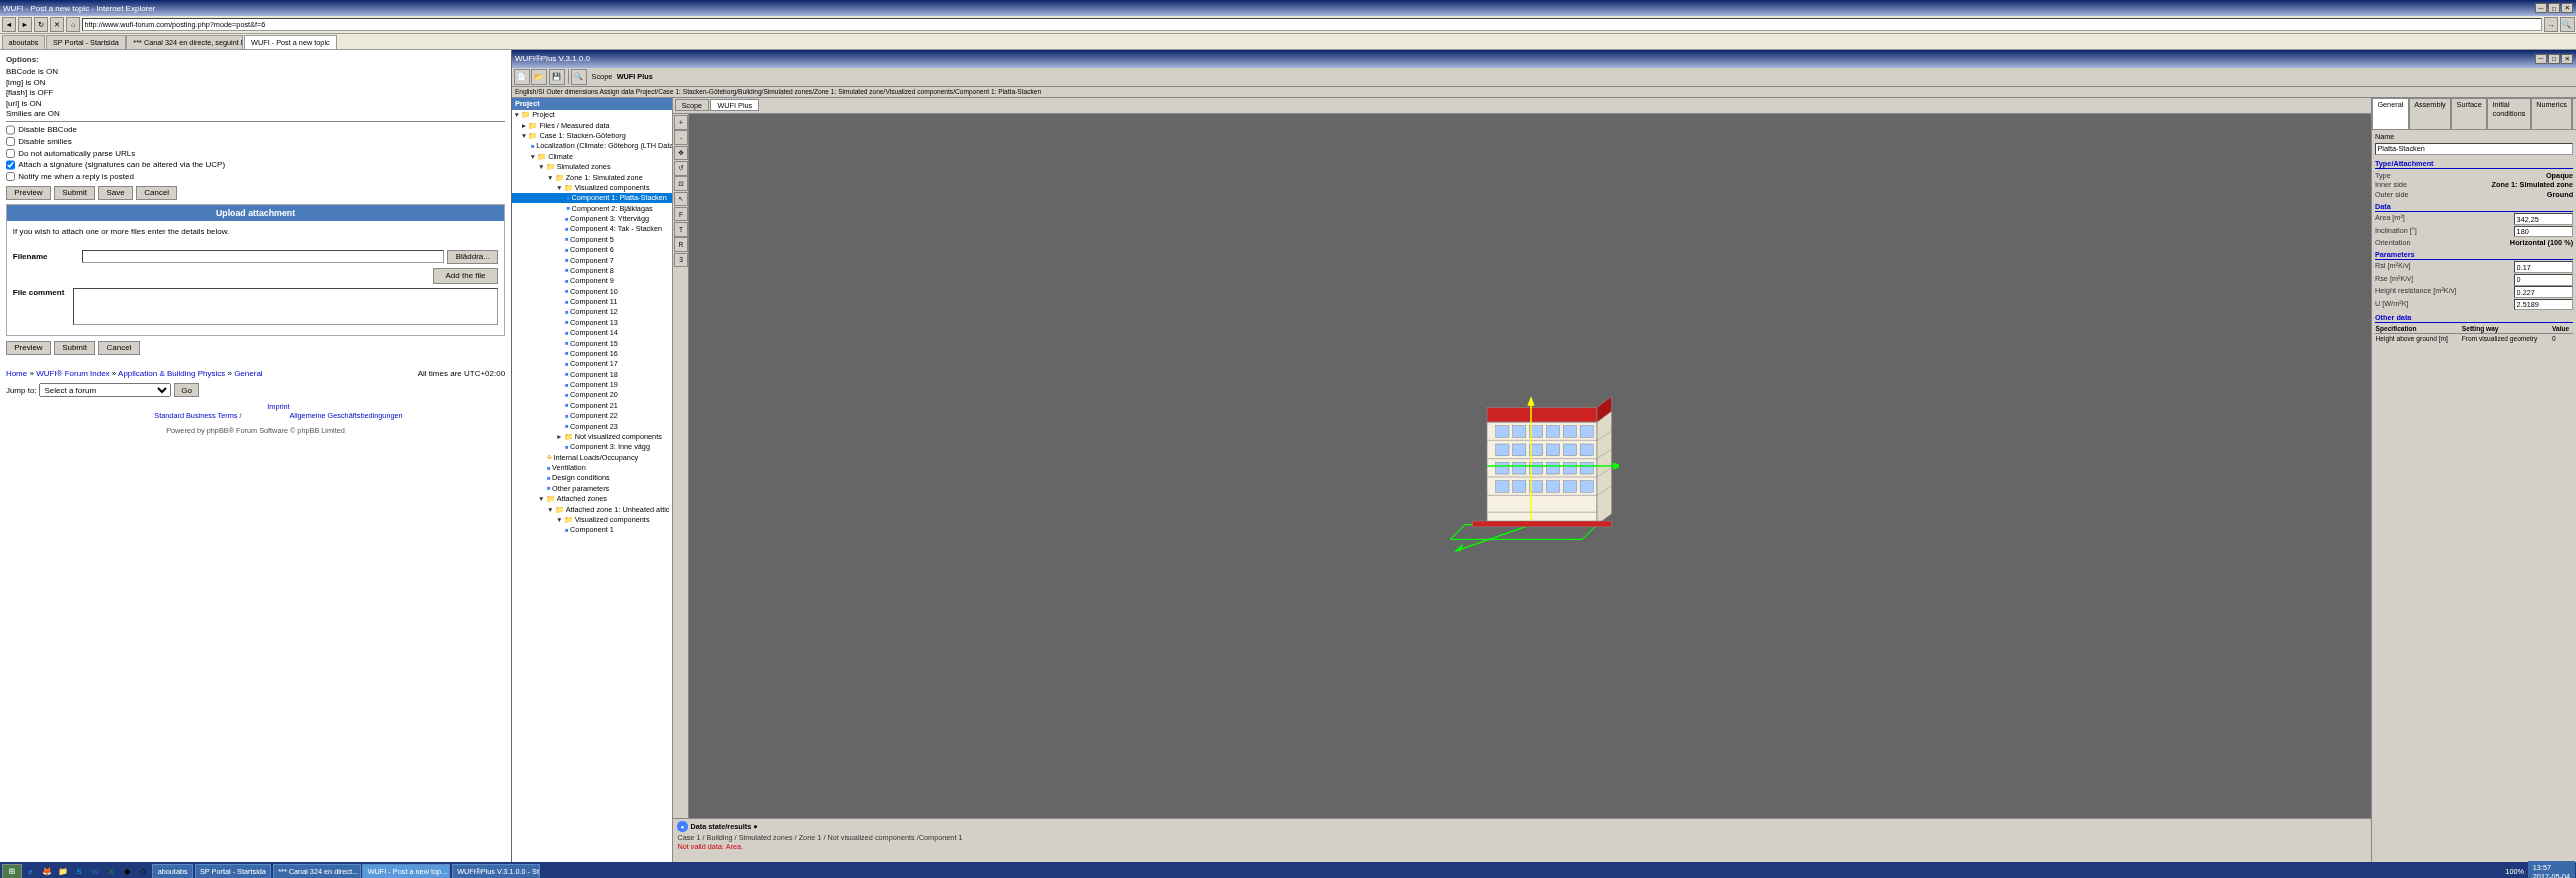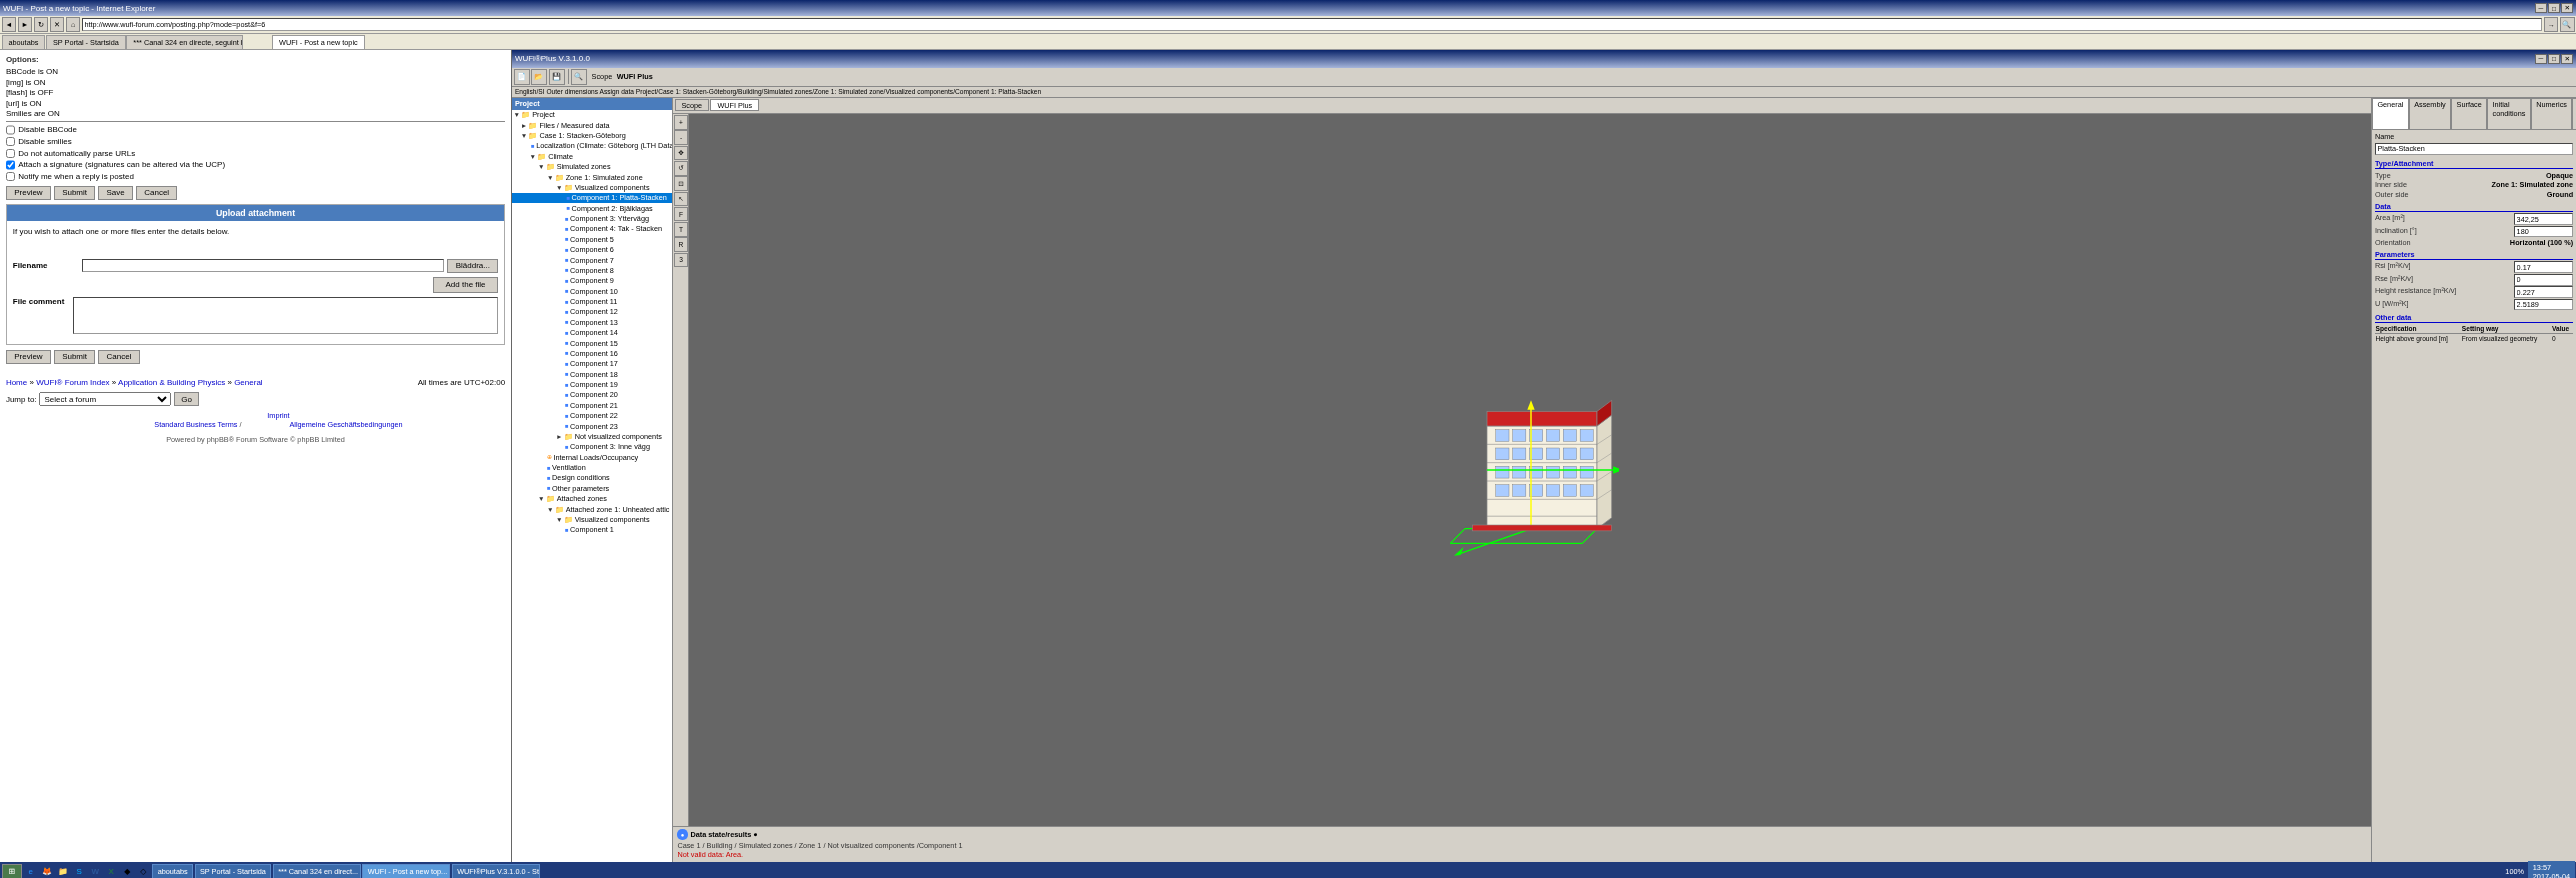--- a/index.html
+++ b/index.html
@@ -7,21 +7,21 @@
     .title-bar { background: linear-gradient(to bottom, #0a246a, #a6b5da); color: white; padding: 1.5px 2.9px; font-size: 8px; display: flex; justify-content: space-between; align-items: center; height: 16px; }
     .title-bar-controls { display: flex; gap: 1.5px; }
     .title-bar-btn { width: 11.7px; height: 10.2px; font-size: 6.6px; background: #d4d0c8; border: 0.7px solid #666; cursor: pointer; display: flex; align-items: center; justify-content: center; }
 
     .browser-toolbar { background: #ece9d8; border-bottom: 0.7px solid #999; padding: 1.5px; display: flex; align-items: center; gap: 1.5px; height: 17.6px; }
     .nav-btn { width: 14.6px; height: 14.6px; background: #d4d0c8; border: 0.7px solid #888; font-size: 7.3px; cursor: pointer; display: flex; align-items: center; justify-content: center; }
     .address-bar { flex: 1; height: 13px; border: 0.7px inset #999; padding: 0 1.5px; font-size: 7.3px; background: white; }
 
     .browser-tabs { background: #ece9d8; display: flex; align-items: flex-end; padding: 1.5px 1.5px 0; gap: 0.7px; height: 16px; border-bottom: 0.7px solid #999; }
     .tab { padding: 1.5px 5.9px; background: #d4d0c8; border: 0.7px solid #999; border-bottom: none; font-size: 7.3px; cursor: pointer; height: 14px; display: flex; align-items: center; white-space: nowrap; overflow: hidden; max-width: 117px; }
-    .tab.active { background: white; margin-left: 28px; }
+    .tab.active { background: white; }
 
     
     .main-container { display: flex; height: calc(100vh - 66px); }
 
     
     .forum-panel { width: 512px; background: white; overflow-y: auto; border-right: 1.5px solid #666; }
     .forum-content { padding: 5.9px; }
 
     
     .options-heading { font-weight: bold; margin-bottom: 2.9px; color: #333; }
@@ -31,21 +31,21 @@
 
     
     .btn-row { display: flex; gap: 2.9px; margin: 4.4px 0; }
     .btn { padding: 1.5px 7.3px; background: #d4d0c8; border: 0.7px solid #888; font-size: 8px; cursor: pointer; }
     .btn-submit { background: #d4d0c8; }
 
     
     .upload-section { border: 0.7px solid #aaa; margin-top: 4.4px; }
     .upload-header { background: #4a7cbc; color: white; padding: 2.9px 5.9px; font-size: 8.8px; font-weight: bold; text-align: center; }
     .upload-body { padding: 5.9px; }
-    .upload-info { font-size: 8px; margin-bottom: 23px; }
+    .upload-info { font-size: 8px; margin-bottom: 14px; }
     .form-row { display: flex; align-items: center; margin-bottom: 4.4px; gap: 2.9px; }
     .form-label { width: 66px; font-size: 8px; font-weight: bold; }
     .form-input { flex: 1; height: 13px; border: 0.7px inset #999; font-size: 8px; padding: 0 1.5px; }
     .browse-btn { padding: 1.5px 7.3px; background: #d4d0c8; border: 0.7px solid #888; font-size: 8px; cursor: pointer; white-space: nowrap; }
     .textarea-comment { width: 100%; height: 37px; border: 0.7px inset #999; font-size: 8px; resize: none; }
     .add-file-btn { padding: 2.2px 11.7px; background: #d4d0c8; border: 0.7px solid #888; font-size: 8px; cursor: pointer; margin-left: auto; display: block; }
 
     .forum-footer { padding: 4.4px 5.9px; font-size: 8px; }
     .footer-links { text-align: center; font-size: 7.3px; color: #555; margin-top: 2.9px; }
     .footer-link { color: #0000cc; cursor: pointer; padding-left: 46px; }
@@ -95,21 +95,21 @@
     .vtab.active { background: white; }
     .viewport-3d { flex: 1; background: #666; display: flex; align-items: center; justify-content: center; position: relative; }
     .viewport-toolbar-v { position: absolute; left: 0; top: 0; bottom: 0; width: 16px; background: #d4d0c8; border-right: 0.7px solid #888; display: flex; flex-direction: column; gap: 0.7px; padding: 1.5px 0.7px; }
     .v-tool-btn { width: 14.6px; height: 14.6px; background: #d4d0c8; border: 0.7px solid #888; cursor: pointer; font-size: 6.6px; display: flex; align-items: center; justify-content: center; }
 
     
     .building-3d { margin-left: 17.6px; width: 176px; height: 176px; position: relative; }
     .building-svg { width: 100%; height: 100%; }
 
     
-    .data-results { background: #d4d0c8; border-top: 0.7px solid #888; padding: 2.9px 4.4px; font-size: 7.3px; height: 36px; }
+    .data-results { background: #d4d0c8; border-top: 0.7px solid #888; padding: 2.9px 4.4px; font-size: 7.3px; height: 44px; }
     .data-results-header { display: flex; align-items: center; gap: 2.9px; margin-bottom: 1.5px; }
     .results-icon { width: 10.2px; height: 10.2px; background: #4080ff; border-radius: 50%; color: white; font-size: 5.9px; display: flex; align-items: center; justify-content: center; }
     .results-label { font-weight: bold; font-size: 7.3px; }
     .results-text { font-size: 7.3px; color: #333; }
     .results-error { color: #cc0000; }
 
     
     .properties-panel { width: 205px; background: #d4d0c8; border-left: 0.7px solid #888; overflow-y: auto; font-size: 7.3px; }
     .prop-tabs { display: flex; background: #d4d0c8; border-bottom: 0.7px solid #888; }
     .prop-tab { padding: 1.5px 4.4px; border: 0.7px solid #888; border-bottom: none; background: #d4d0c8; font-size: 7.3px; cursor: pointer; }

